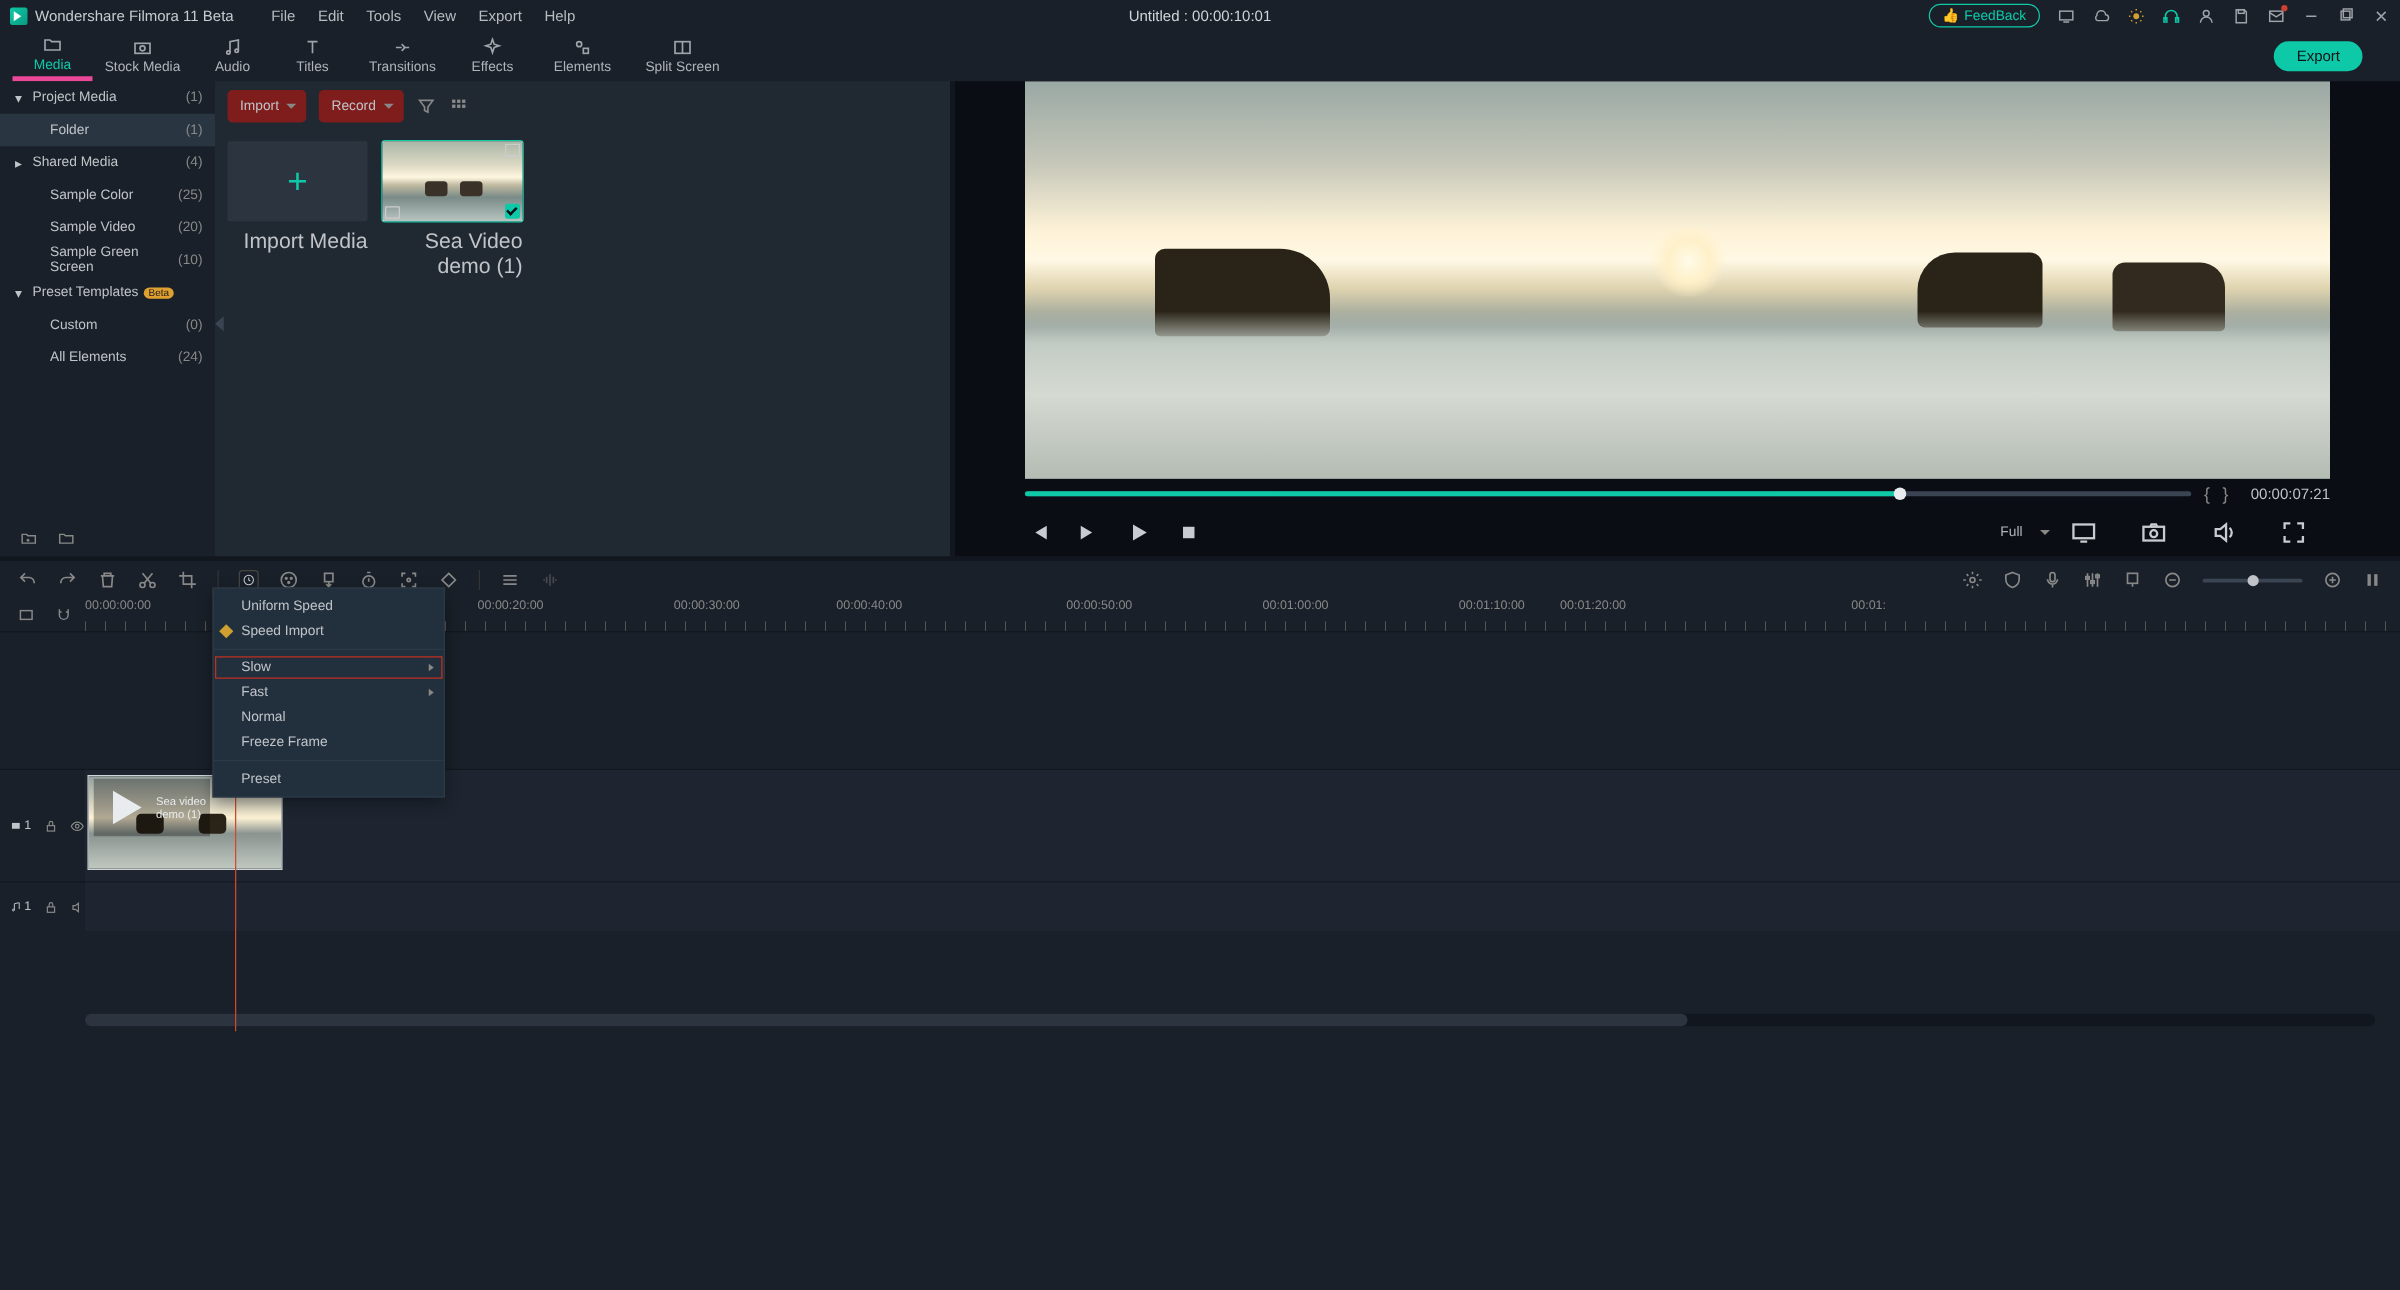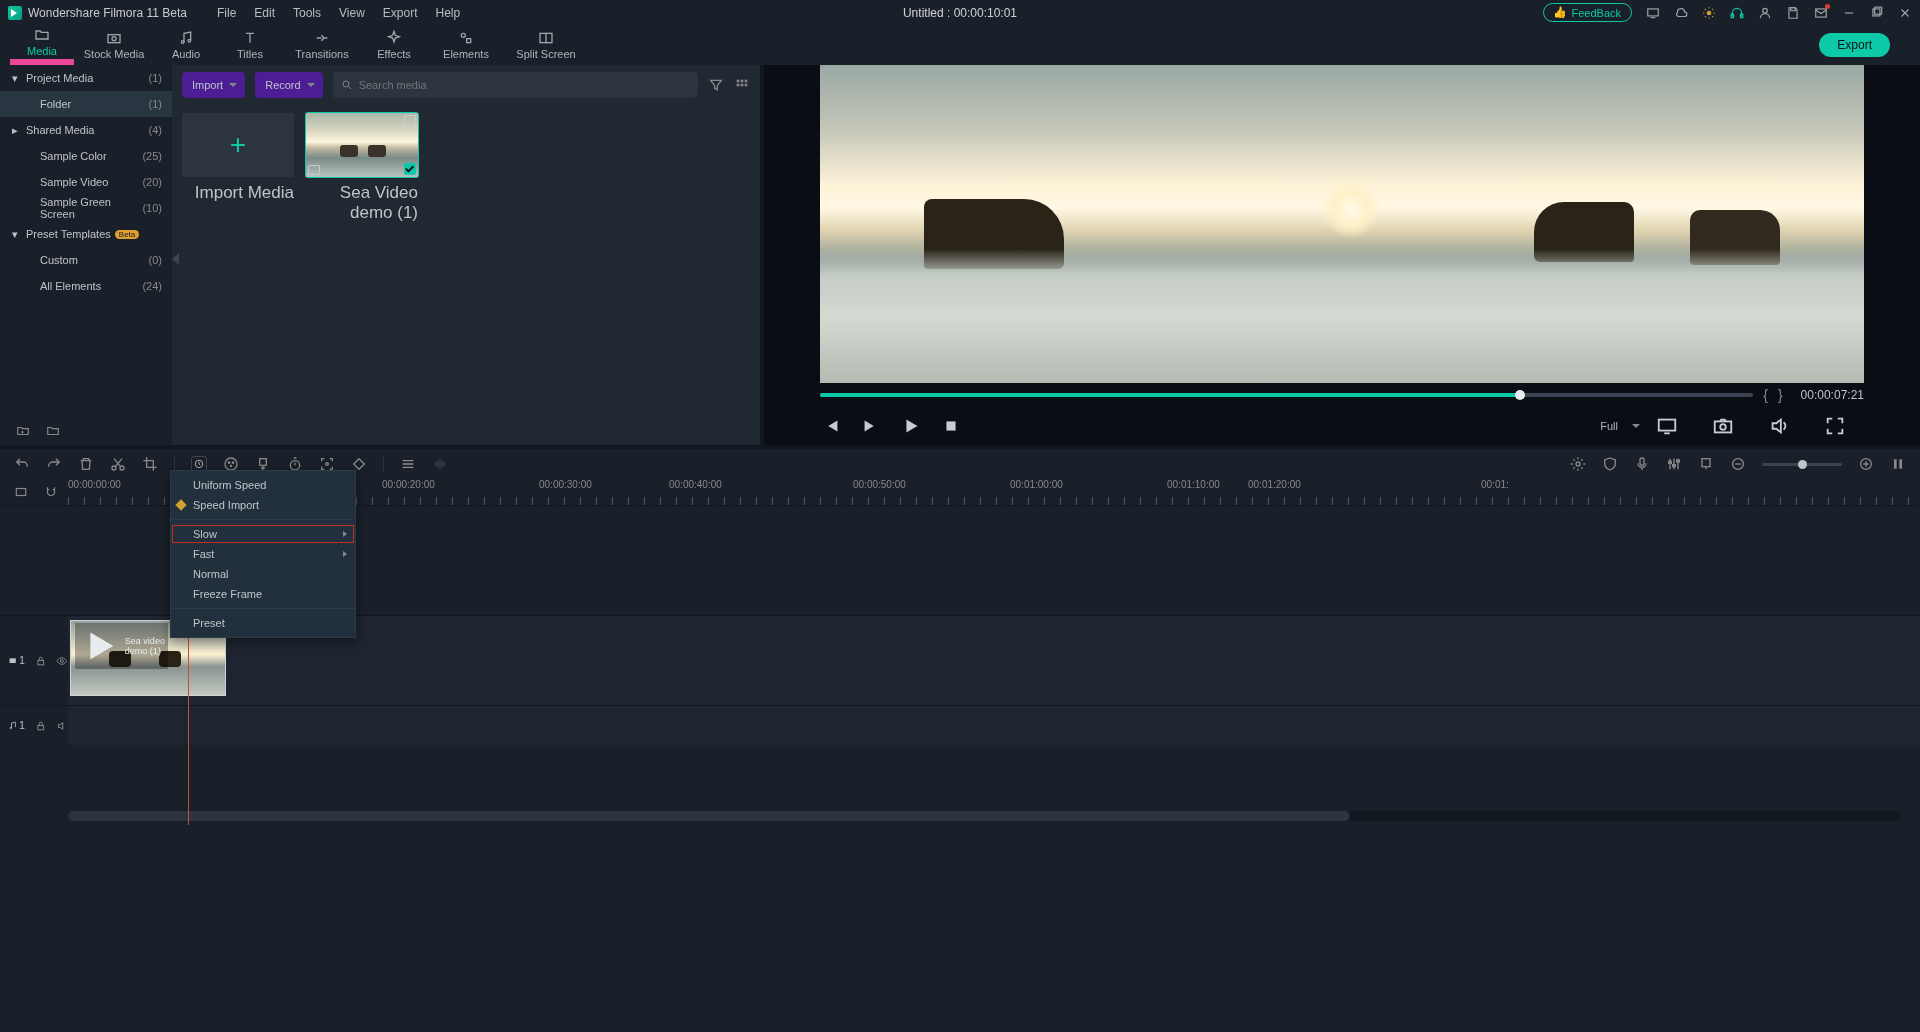--- a/index.html
+++ b/index.html
@@ -14,41 +14,41 @@
 .titlebar .menus span { color:#b8bcc0; cursor:pointer; }
 .titlebar .center { position:absolute; left:50%; transform:translateX(-50%); font-size:12px; color:#d0d4d8; }
 .titlebar .right { margin-left:auto; display:flex; align-items:center; gap:14px; }
 .feedback { border:1px solid #0ec9a8; color:#0ec9a8; border-radius:12px; padding:2px 10px; font-size:11px; display:flex; align-items:center; gap:4px; }
 .ticon { width:14px; height:14px; color:#a0a4aa; cursor:pointer; display:flex; align-items:center; justify-content:center; }
 
 
 .tabsrow { height:40px; background:#1a2029; display:flex; align-items:center; padding:0 10px; }
 .maintab { display:flex; flex-direction:column; align-items:center; justify-content:center; width:64px; height:40px; color:#b0b4ba; cursor:pointer; font-size:11px; gap:2px;}
 .maintab.wide { width:80px; }
-.maintab.active { color:#0ec9a8; border-bottom:6px solid #ec4899;justify-content:center; }
+.maintab.active { color:#0ec9a8; border-bottom:4px solid #ec4899;justify-content:center; }
 .maintab .ticon { width:16px; height:16px; }
 .exportbtn { margin-left:auto; margin-right:20px; background:#0ec9a8; color:#0a1218; border:none; border-radius:14px; padding:5px 18px; font-size:12px; font-weight:500; cursor:pointer; }
 
 
 .upper { height:380px; display:flex; }
 .sidebar { width:172px; background:#1a2029; display:flex; flex-direction:column; position:relative; }
 .siderow { height:26px; display:flex; align-items:center; padding:0 10px 0 26px; font-size:11px; color:#c0c4c8; cursor:pointer; position:relative; }
 .siderow .arrow { position:absolute; left:12px; width:8px; }
 .siderow .cnt { margin-left:auto; color:#888; }
 .siderow.l2 { padding-left:40px; }
 .siderow.sel { background:#2a3542; }
 .siderow .badge { background:#e0a030; color:#1a1a1a; font-size:8px; padding:0 4px; border-radius:6px; margin-left:4px; }
 .sidecollapse { position:absolute; right:-7px; top:188px; width:0; height:0; border-right:7px solid #3a4452; border-top:6px solid transparent; border-bottom:6px solid transparent; cursor:pointer;}
 
 .sidefoot { margin-top:auto; height:28px; display:flex; align-items:center; gap:16px; padding-left:16px; }
 .sidefoot .ic { width:14px; height:14px; color:#888; cursor:pointer;}
 
 .mediapanel { width:588px; background:#202832; display:flex; flex-direction:column; }
 .mediabar { height:40px; display:flex; align-items:center; padding:0 10px; gap:10px; }
-.drop { background:#4c1d95; border-radius:4px; height:26px; padding:0 22px 0 10px; font-size:11px; color:#c0c4c8; display:flex; align-items:center; cursor:pointer; position:relative;}
+.drop { background:#7f1d1d; border-radius:4px; height:26px; padding:0 22px 0 10px; font-size:11px; color:#c0c4c8; display:flex; align-items:center; cursor:pointer; position:relative;}
 .drop::after{content:"";position:absolute;right:8px;top:11px;width:0;height:0;border-left:4px solid transparent;border-right:4px solid transparent;border-top:4px solid #888;}
 .search { flex:1; background:#2c3440; border-radius:4px; height:26px; display:flex; align-items:center; padding:0 8px; gap:6px;}
 .search input { background:none; border:none; outline:none; color:#c0c4c8; font-size:11px; flex:1;}
 .mediabar .ic { width:16px; height:16px; color:#888; cursor:pointer; display:flex;align-items:center;justify-content:center;}
 
 .mediagrid { flex:1; padding:8px 10px; display:flex; gap:12px; align-items:flex-start; }
 .mtile { width:112px; display:flex; flex-direction:column; gap:6px; cursor:pointer;}
 .mtile .thumb { width:112px; height:64px; background:#2c3440; border-radius:2px; display:flex; align-items:center; justify-content:center; position:relative;}
 .mtile .thumb.sel { outline:1px solid #0ec9a8; }
 .mtile .cap { font-size:17px; color:#c0c4c8;text-align:right; }
@@ -346,29 +346,20 @@
   </div>
 
   <div class="mediapanel">
     <div class="mediabar">
       <div class="drop">
           <span>Import</span>
         </div>
       <div class="drop">
           <span>Record</span>
         </div>
-      <div class="search">
-        <div class="ticon" style="width:12px;height:12px;color:#888">
-            <svg viewBox="0 0 24 24" fill="none" stroke="currentColor" stroke-width="2">
-              <circle cx="10" cy="10" r="6"></circle>
-              <path d="M20 20l-5-5"></path>
-            </svg>
-          </div>
-        <input placeholder="Search media" style="">
-      </div>
       <div class="ic">
           <svg viewBox="0 0 24 24" fill="none" stroke="currentColor" stroke-width="2">
             <path d="M4 5h16l-6 8v6l-4-2v-4z"></path>
           </svg>
         </div>
       <div class="ic">
           <svg viewBox="0 0 24 24" fill="currentColor">
             <rect x="4" y="4" width="4" height="4"></rect>
             <rect x="10" y="4" width="4" height="4"></rect>
             <rect x="16" y="4" width="4" height="4"></rect>

